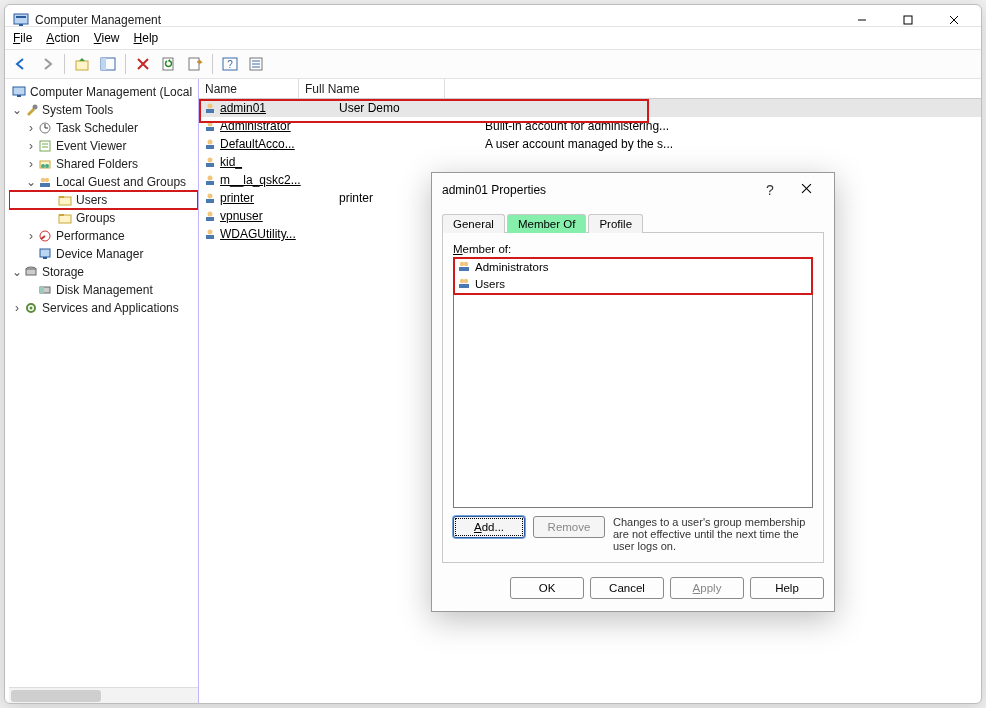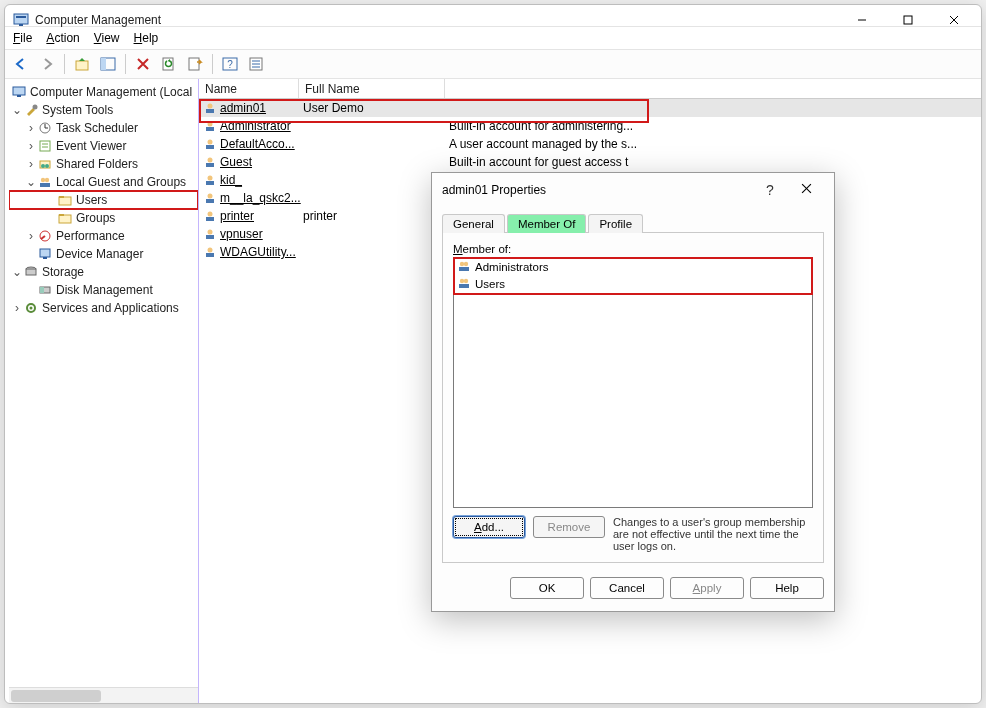--- a/index.html
+++ b/index.html
@@ -137,21 +137,21 @@
   .col-name{width:100px;}
   .col-full{width:146px;}
   .col-desc{flex:1;}
   .list-body { flex:1; position:relative; }
   .list-row {
     height:18px;
     display:flex;
     align-items:center;
   }
   .list-row .c-name{width:100px; padding-left:4px; display:flex; align-items:center; gap:3px;text-decoration:underline;}
-  .list-row .c-full{width:146px; padding-left:4px;}
+  .list-row .c-full{width:146px; padding-left:4px;margin-left:36px;}
   .list-row .c-desc{flex:1; padding-left:4px; white-space:nowrap; overflow:hidden;}
   .list-row.selected {
     background:#e6e6e6;
   }
   .red-box {
     position:absolute;
     border:2px solid #d11919;
     pointer-events:none;
   }
   .user-ic {
@@ -526,33 +526,20 @@
               <span class="user-ic">
                 <svg width="14" height="14" viewBox="0 0 14 14">
                   <circle cx="7" cy="5" r="2.5" fill="#f2c57c"></circle>
                   <rect x="3" y="8" width="8" height="4" fill="#4a78b0"></rect>
                 </svg>
               </span>
               <span>DefaultAcco...</span>
             </div>
             <div class="c-full"></div>
             <div class="c-desc">A user account managed by the s...</div>
-          </div>
-          <div class="list-row">
-            <div class="c-name">
-              <span class="user-ic">
-                <svg width="14" height="14" viewBox="0 0 14 14">
-                  <circle cx="7" cy="5" r="2.5" fill="#f2c57c"></circle>
-                  <rect x="3" y="8" width="8" height="4" fill="#4a78b0"></rect>
-                </svg>
-              </span>
-              <span>Guest</span>
-            </div>
-            <div class="c-full"></div>
-            <div class="c-desc">Built-in account for guest access t</div>
           </div>
           <div class="list-row">
             <div class="c-name">
               <span class="user-ic">
                 <svg width="14" height="14" viewBox="0 0 14 14">
                   <circle cx="7" cy="5" r="2.5" fill="#f2c57c"></circle>
                   <rect x="3" y="8" width="8" height="4" fill="#4a78b0"></rect>
                 </svg>
               </span>
               <span>kid_</span>

